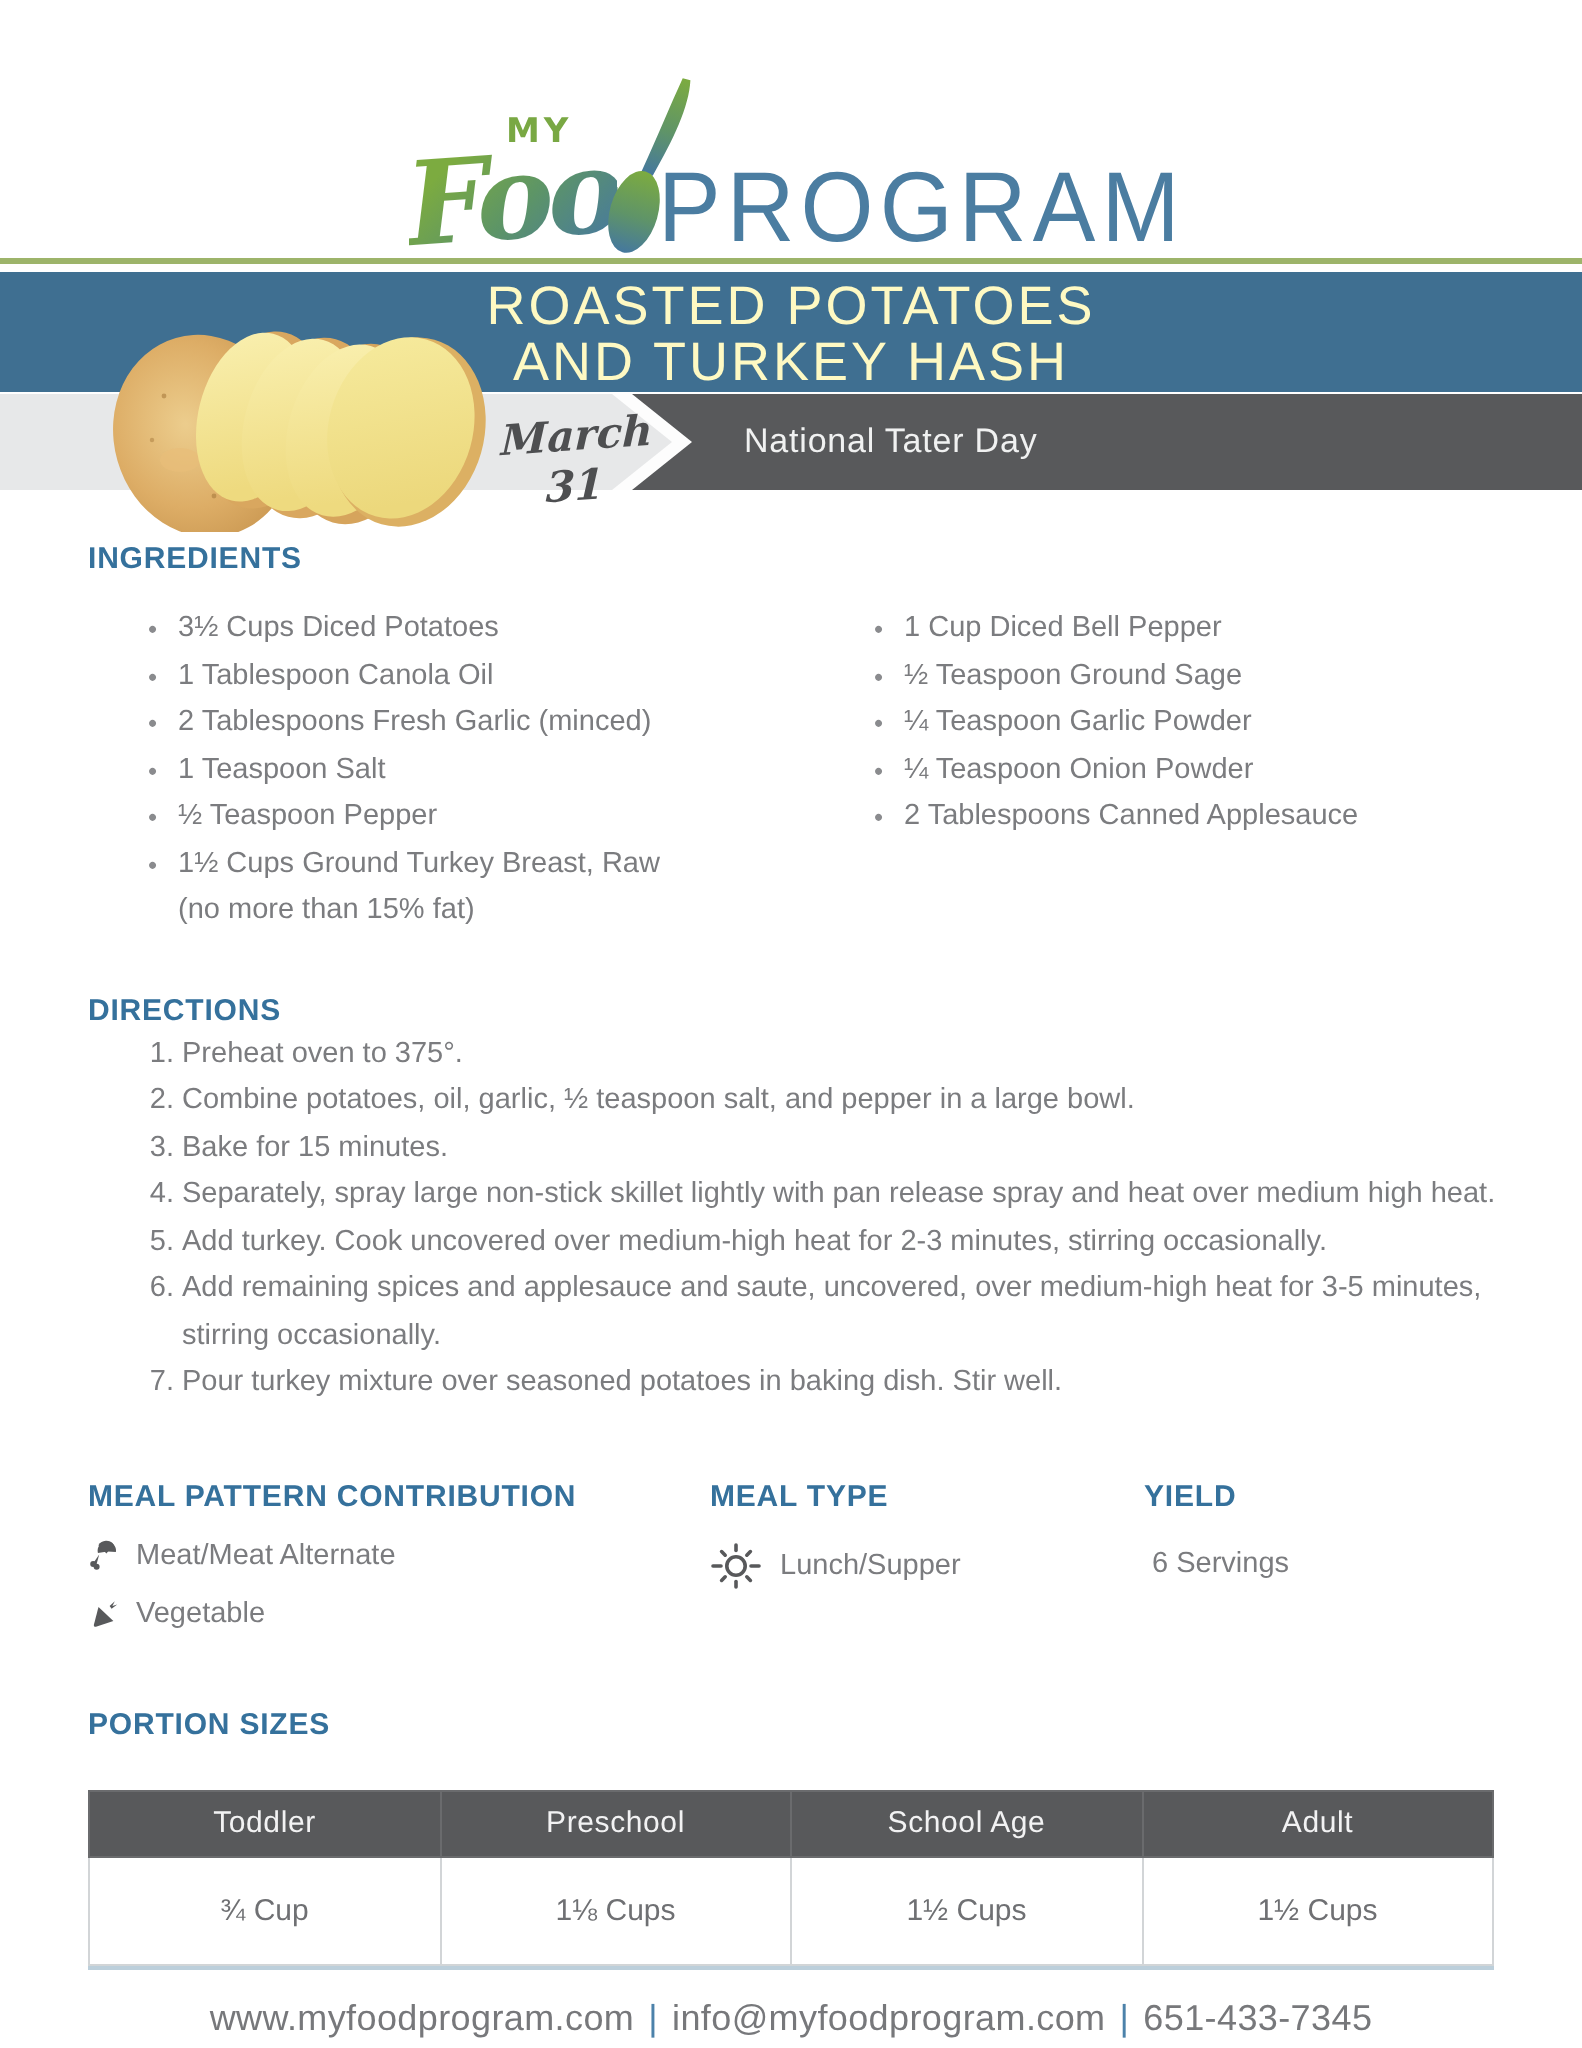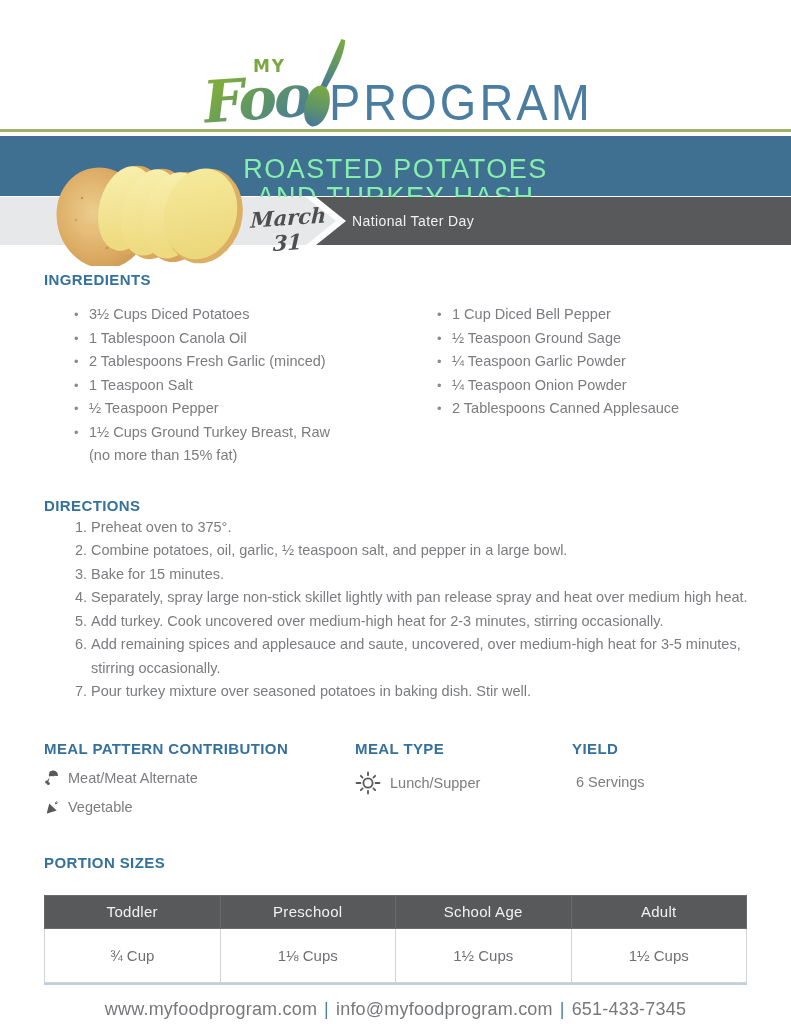--- a/index.html
+++ b/index.html
@@ -11,30 +11,30 @@
   .logo-food-wrap { position:relative; }
   .logo-my { position:absolute; top:-14px; left:50px; font-size:17px; font-weight:bold; letter-spacing:2px; color:#79a843; font-family:"DejaVu Sans", sans-serif; }
   .logo-foo { font-family:"DejaVu Serif", serif; font-style:italic; font-weight:bold; font-size:58px; line-height:58px; letter-spacing:-3px;
     background:linear-gradient(140deg,#7cab40 20%,#5d9566 55%,#47799f 95%); -webkit-background-clip:text; background-clip:text; color:transparent;
     transform:rotate(-4deg); display:inline-block; }
   .logo-spoon { margin:0 -4px -4px -10px; transform:rotate(16deg); transform-origin:70% 85%; }
   .logo-program { font-family:"Liberation Sans", sans-serif; font-weight:100; font-size:46px; line-height:46px; color:#4b7da1; letter-spacing:3px; transform:scale(1.02,1.08); transform-origin:left bottom; }
 
   
   .green-line { position:absolute; top:129px; left:0; width:791px; height:3px; background:#9db46a; }
-  .blue-banner { position:absolute; top:136px; left:0; width:791px; height:60px; background:#3f6f91; color:#86efac;
-    text-align:center; font-size:27px; line-height:28px; font-weight:300; letter-spacing:1.5px; padding-top:19px; }
+  .blue-banner { position:absolute; top:136px; left:0; width:791px; height:60px; background:#3f6f91; color:#fef9c3;
+    text-align:center; font-size:27px; line-height:28px; font-weight:300; letter-spacing:1.5px; padding-top:3px; }
   .sub-band { position:absolute; top:197px; left:0; width:791px; height:48px; background:#e7e8e9; }
   .chev-white { position:absolute; top:0; left:306px; right:0; height:48px; background:#fdfdfd;
     clip-path:polygon(0 0, 100% 0, 100% 100%, 0 100%, 30px 50%); }
   .chev-dark { position:absolute; top:0; left:316px; right:0; height:48px; background:#58595b;
     clip-path:polygon(0 0, 100% 0, 100% 100%, 0 100%, 30px 50%); }
   .march { position:absolute; top:8px; left:248px; width:80px; text-align:center; font-family:"DejaVu Serif", serif;
     font-style:italic; font-weight:bold; font-size:21px; color:#4e4f51; transform:rotate(-4deg) skewX(-6deg); }
-  .tater { position:absolute; top:0; left:352px; height:48px; line-height:48px; color:#f0f1f1; font-size:14px; letter-spacing:0.4px; }
+  .tater { position:absolute; top:0; left:372px; height:48px; line-height:48px; color:#f0f1f1; font-size:17px; letter-spacing:0.4px; }
   .potato-art { position:absolute; top:158px; left:52px; }
 
   
   .content { position:absolute; top:245px; left:0; width:791px; padding:0 44px; }
   .sec-heading { margin-top:26px; font-size:15px; font-weight:bold; color:#35719c; letter-spacing:0.4px; }
   .ing-cols { display:flex; margin-top:15px; }
   ul.ing { list-style:none; margin-left:30px; width:272px; }
   ul.ing.right { margin-left:91px; width:300px; }
   ul.ing li { position:relative; padding-left:15px; font-size:14.5px; line-height:23.5px; color:#7b7c7f; }
   ul.ing li::before { content:"•"; position:absolute; left:0; top:0; color:#8a8b8e; font-size:13px; }

